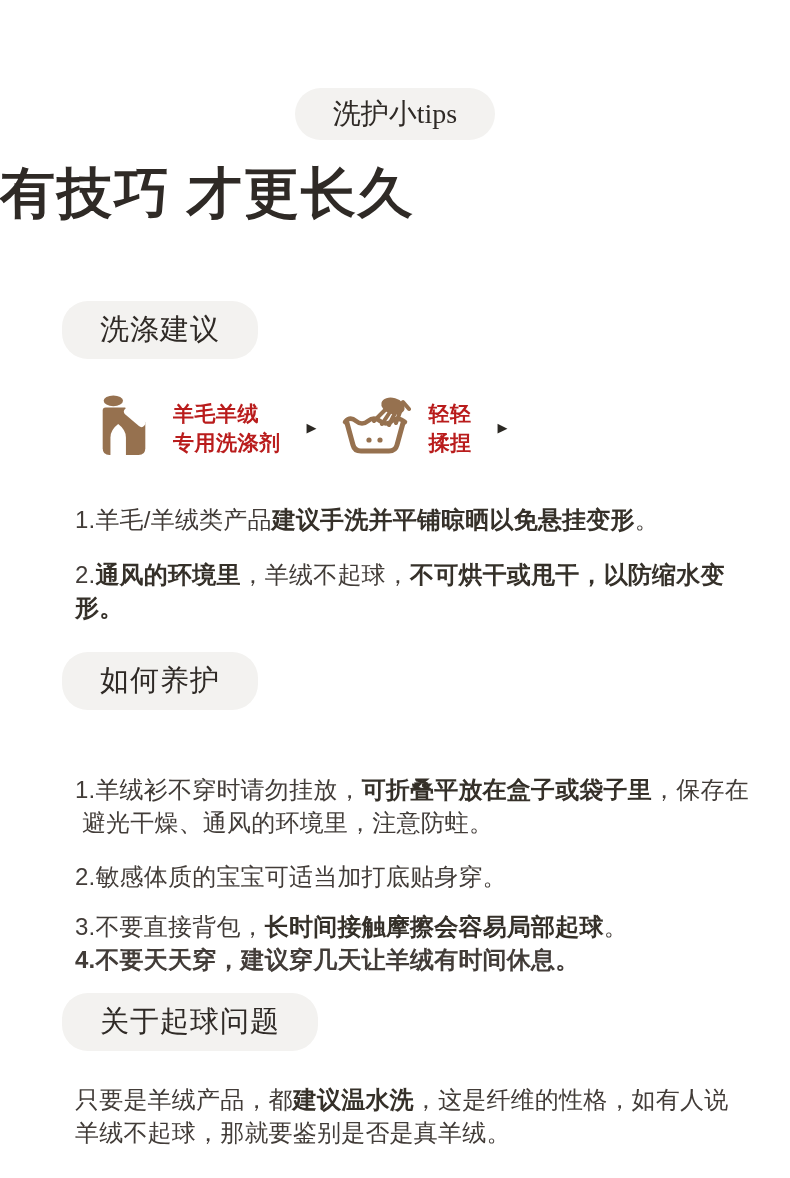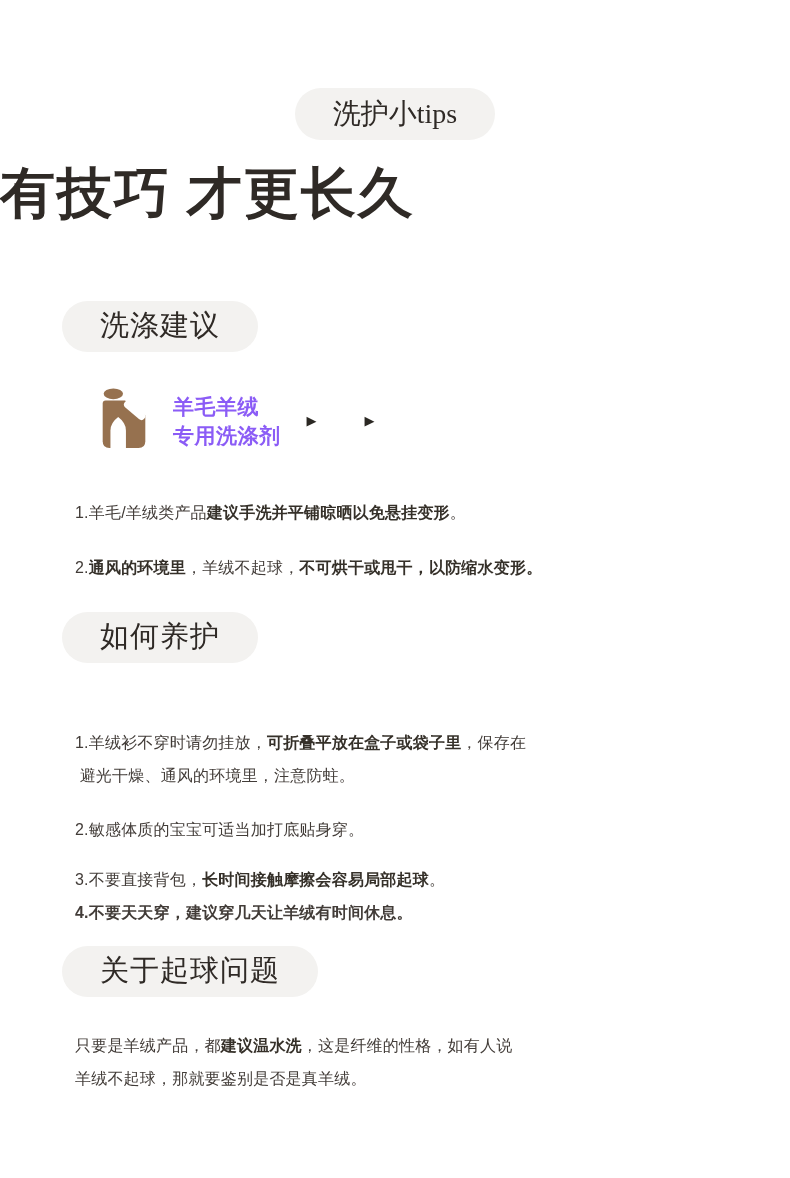--- a/index.html
+++ b/index.html
@@ -44,21 +44,21 @@
     color:var(--heading);
     line-height:1.32;
   }
 
   
   .tag{
     display:inline-flex;align-items:center;
     margin-left:62px;
     background:var(--pill-bg);
     border-radius:26px;
-    height:51px;
+    height:58px;
     padding:0 38px;
     font-size:29px;
     color:var(--heading);
     letter-spacing:1px;
   }
   .tag-washing{margin-top:70px;}
   .tag-care{margin-top:28px;}
   .tag-pilling{margin-top:17px;}
 
   
@@ -67,35 +67,35 @@
     display:flex;
     align-items:center;
   }
   .step{display:flex;align-items:center;}
   .step-icon{color:var(--accent);flex:0 0 auto;}
   .step-label{
     margin-left:18px;
     font-size:21px;
     font-weight:700;
     line-height:29px;
-    color:#8b5cf6;
+    color:#b91c1c;
     letter-spacing:0.5px;
   }
   .step-arrow{
     color:var(--arrow);
     font-size:13px;
     margin:0 22px 0 26px;
     line-height:1;
   }
 
   
   .para{
     margin-left:75px;
     margin-right:40px;
-    font-size:16px;
+    font-size:24px;
     line-height:33px;
     color:var(--text);
     white-space:pre-wrap;
     letter-spacing:0.2px;
   }
   .para .b{font-weight:700;color:#353029;}
   .wash-item-1{margin-top:40px;}
   .wash-item-2{margin-top:22px;}
   .care-item-1{margin-top:63px;}
   .care-item-2{margin-top:21px;}
@@ -128,20 +128,38 @@
       </svg>
     </span>
     <span class="step-label">
       <span style="display:block">羊毛羊绒</span>
       <span style="display:block">专用洗涤剂</span>
     </span>
   </div>
 
   <span class="step-arrow">▶</span>
 
+  <div class="step">
+    <span class="step-icon">
+      <svg width="72" height="62" viewBox="0 0 72 62" fill="none" stroke="currentColor">
+        <path d="M8 28 L14 50 Q15.5 56 22 56 L50 56 Q56.5 56 58 50 L64 28" stroke-width="5" stroke-linecap="round"></path>
+        <path d="M6 27 Q11 21 17 26 Q23 31 29 26 Q35 21 41 26 Q47 31 53 26 Q59 21 66 27" stroke-width="4.5" stroke-linecap="round"></path>
+        <g>
+          <ellipse cx="54" cy="11" rx="12" ry="8" transform="rotate(16 54 11)" fill="currentColor" stroke="none"></ellipse>
+          <path d="M46 15 L35 26 M51 17 L43 29 M56 18 L50 30 M61 17 L57 28 M64 7 L70 14" stroke-width="4" stroke-linecap="round"></path>
+        </g>
+        <circle cx="30" cy="45" r="2.6" fill="currentColor" stroke="none"></circle>
+        <circle cx="41" cy="45" r="2.6" fill="currentColor" stroke="none"></circle>
+      </svg>
+    </span>
+    <span class="step-label">
+      <span style="display:block">轻轻</span>
+      <span style="display:block">揉捏</span>
+    </span>
+  </div>
 
   <span class="step-arrow">▶</span>
 
 
 </div>
 
 <p class="para wash-item-1"><span>1.羊毛/羊绒类产品</span><span class="b">建议手洗并平铺晾晒以免悬挂变形</span><span>。</span></p>
 <p class="para wash-item-2"><span>2.</span><span class="b">通风的环境里</span><span>，羊绒不起球，</span><span class="b">不可烘干或甩干，以防缩水变形。</span></p>
 
 <div>

